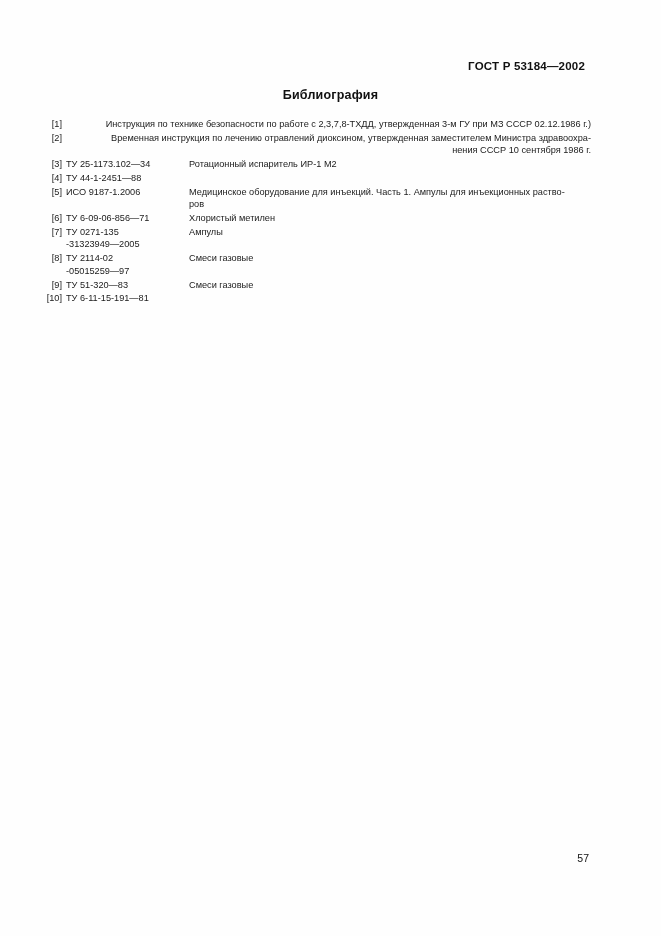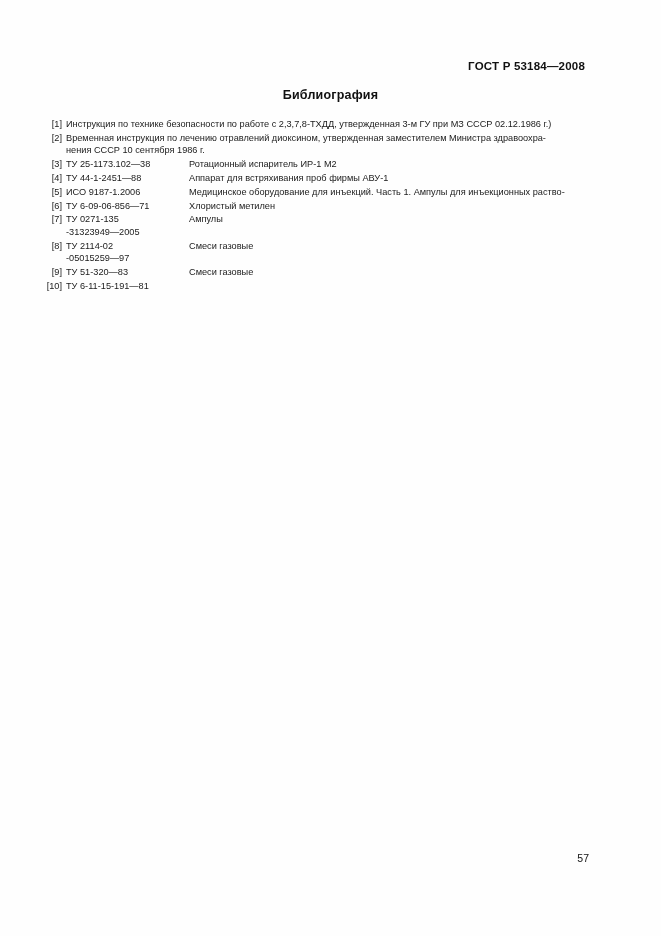--- a/index.html
+++ b/index.html
@@ -71,74 +71,73 @@
     flex: 0 0 auto;
     width: 123px;
     white-space: pre-line;
   }
   .entry.two-col .desc {
     flex: 1 1 auto;
   }
   
   .entry.flow .text {
     flex: 1 1 auto;
-    text-align: left;
+    text-align: right;
   }
   .entry.flow .text .cont {
     display: block;
   }
   .pagenum {
     position: absolute;
     bottom: 72px;
     right: 72px;
     font-size: 10.5px;
     color: #111;
   }
 </style>
 </head>
 <body>
 
 <div class="page">
 
-  <div class="header">ГОСТ Р 53184—2008</div>
+  <div class="header">ГОСТ Р 53184—2002</div>
 
   <div class="title">Библиография</div>
 
   <div class="biblio">
       <div class="entry flow">
         <span class="num">[1]</span>
         <span class="body">
           <span class="text">Инструкция по технике безопасности по работе с 2,3,7,8-ТХДД, утвержденная 3-м ГУ при МЗ СССР 02.12.1986 г.)</span>
         </span>
       </div>
       <div class="entry flow">
         <span class="num">[2]</span>
         <span class="body">
           <span class="text"><span>Временная инструкция по лечению отравлений диоксином, утвержденная заместителем Министра здравоохра-</span><span class="cont">нения СССР 10 сентября 1986 г.</span></span>
         </span>
       </div>
       <div class="entry two-col">
         <span class="num">[3]</span>
         <span class="body">
-          <span class="code">ТУ 25-1173.102—38</span>
+          <span class="code">ТУ 25-1173.102—34</span>
           <span class="desc">Ротационный испаритель ИР-1 М2</span>
         </span>
       </div>
       <div class="entry two-col">
         <span class="num">[4]</span>
         <span class="body">
           <span class="code">ТУ 44-1-2451—88</span>
-          <span class="desc">Аппарат для встряхивания проб фирмы АВУ-1</span>
         </span>
       </div>
       <div class="entry two-col">
         <span class="num">[5]</span>
         <span class="body">
           <span class="code">ИСО 9187-1.2006</span>
-          <span class="desc"><span>Медицинское оборудование для инъекций. Часть 1.  Ампулы для инъекционных раство-</span></span>
+          <span class="desc"><span>Медицинское оборудование для инъекций. Часть 1.  Ампулы для инъекционных раство-</span><span style="display: block;">ров</span></span>
         </span>
       </div>
       <div class="entry two-col">
         <span class="num">[6]</span>
         <span class="body">
           <span class="code">ТУ 6-09-06-856—71</span>
           <span class="desc">Хлористый метилен</span>
         </span>
       </div>
       <div class="entry two-col">

